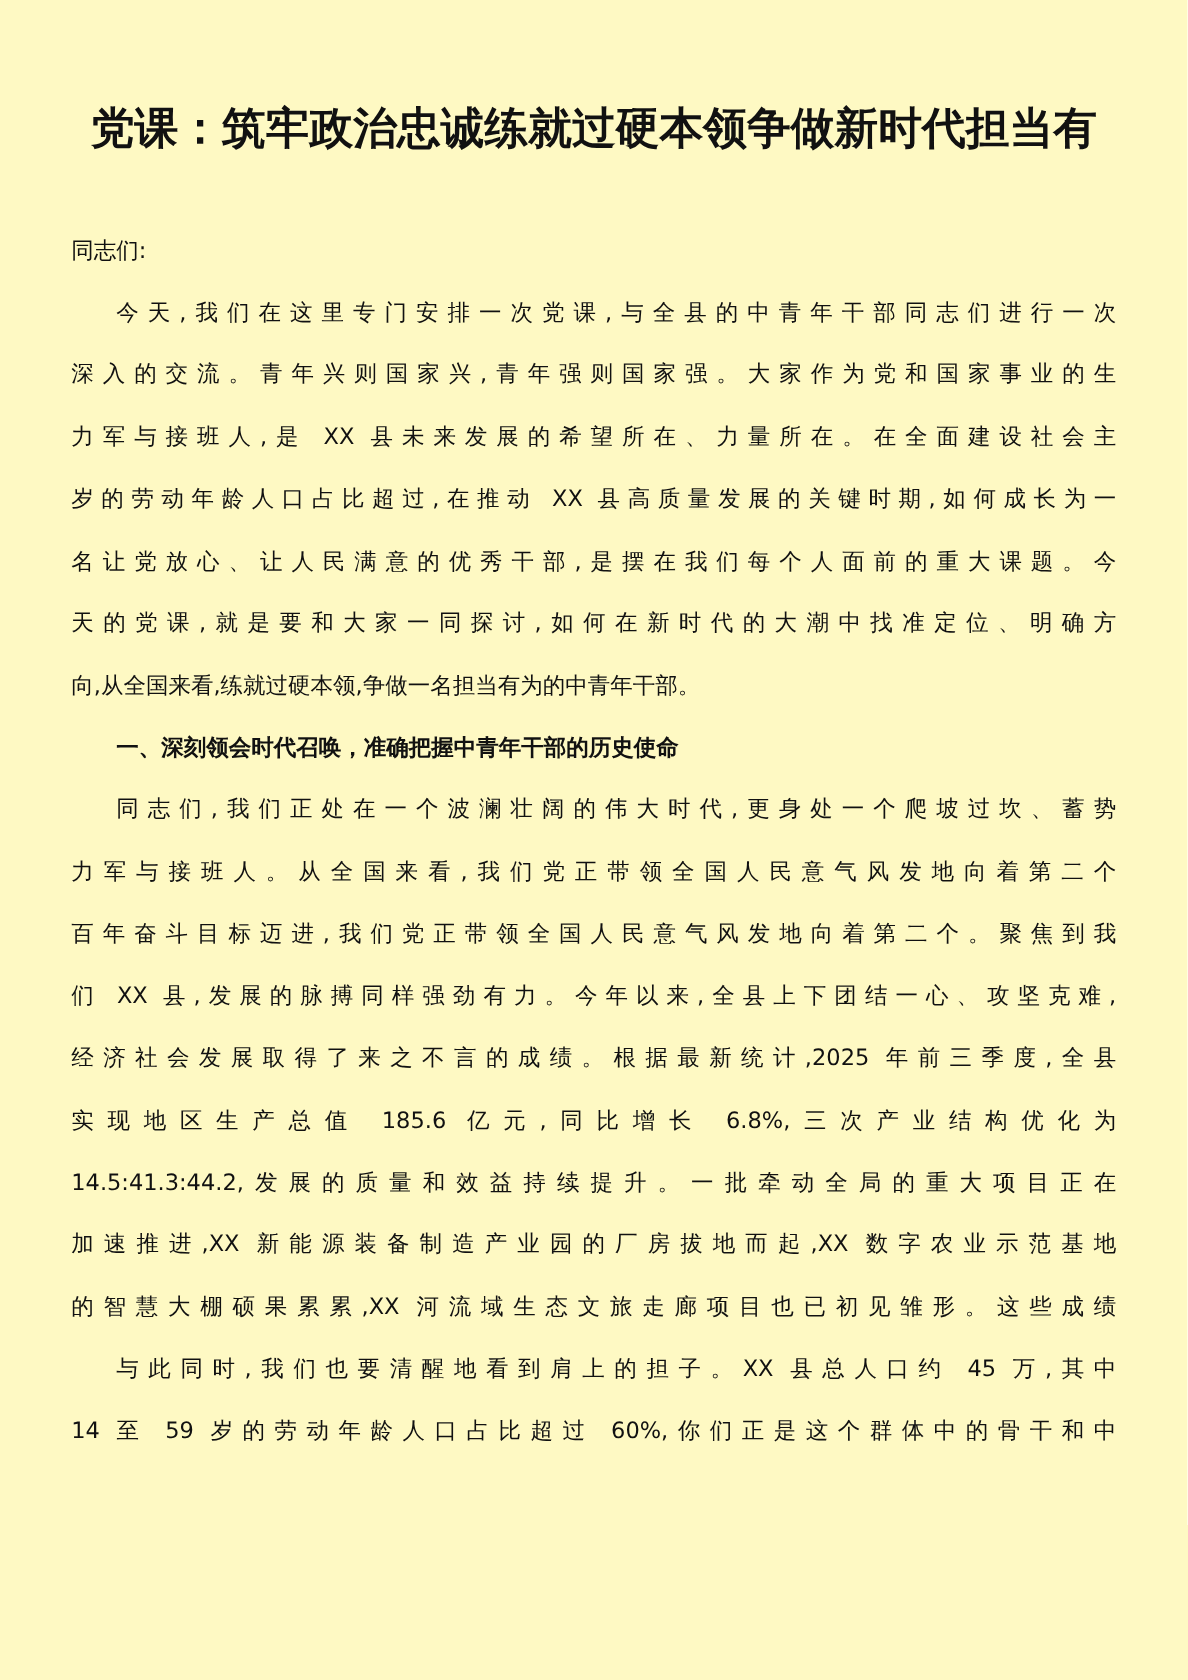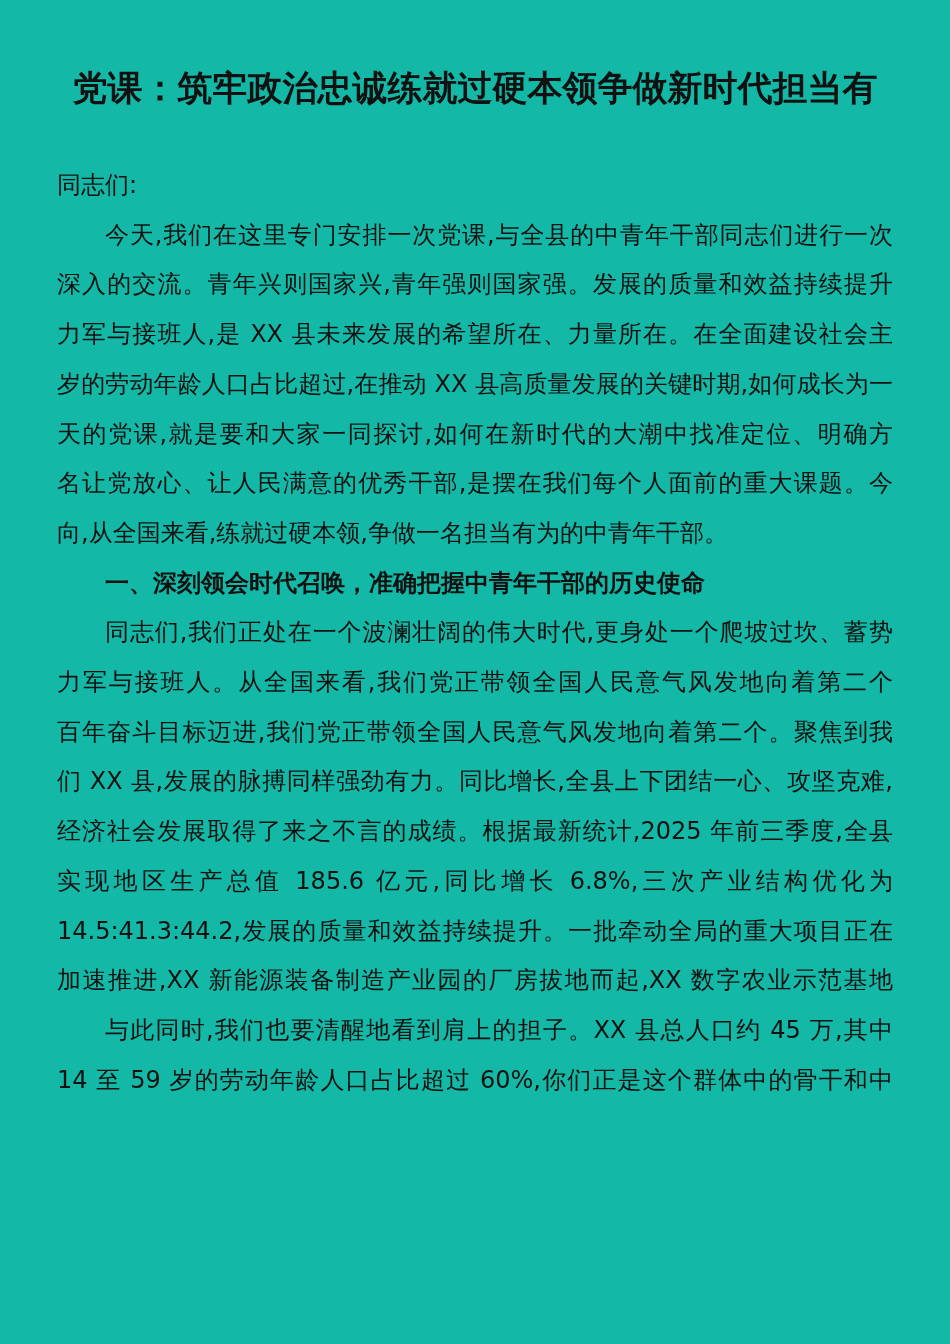--- a/index.html
+++ b/index.html
@@ -5,38 +5,38 @@
   html, body {
     margin: 0;
     padding: 0;
     background: #ffffff;
   }
   .page {
     position: relative;
     width: 950px;
     height: 1344px;
     margin: 0;
-    background: #14b8a6;
+    background: #fef9c3;
     overflow: hidden;
     box-sizing: border-box;
-    padding: 1px 57px;
+    padding: 16px 57px;
     font-family: "DejaVu Sans", sans-serif;
     color: #111111;
   }
   .doc-title {
     padding-top: 62px;
     font-size: 35px;
     line-height: 50px;
     font-weight: 700;
     text-align: center;
     letter-spacing: 0;
   }
   .content {
     margin-top: 48px;
-    font-size: 24px;
+    font-size: 18px;
     line-height: 49.7px;
   }
   .block {
     margin: 0;
   }
   .line {
     text-align: justify;
     text-align-last: justify;
     white-space: normal;
     overflow: hidden;
@@ -62,38 +62,39 @@
 <div class="page">
   <div class="doc-title" id="doc-title">
       <div class="line">党课：筑牢政治忠诚练就过硬本领争做新时代担当有</div>
     </div>
   <div class="content" id="doc-content">
       <div class="block salutation">
         <div class="line last">同志们:</div>
       </div>
       <div class="block paragraph">
         <div class="line indent">今天,我们在这里专门安排一次党课,与全县的中青年干部同志们进行一次</div>
-        <div class="line">深入的交流。青年兴则国家兴,青年强则国家强。发展的质量和效益持续提升</div>
+        <div class="line">深入的交流。青年兴则国家兴,青年强则国家强。大家作为党和国家事业的生</div>
         <div class="line">力军与接班人,是 XX 县未来发展的希望所在、力量所在。在全面建设社会主</div>
         <div class="line">岁的劳动年龄人口占比超过,在推动 XX 县高质量发展的关键时期,如何成长为一</div>
+        <div class="line">名让党放心、让人民满意的优秀干部,是摆在我们每个人面前的重大课题。今</div>
         <div class="line">天的党课,就是要和大家一同探讨,如何在新时代的大潮中找准定位、明确方</div>
-        <div class="line">名让党放心、让人民满意的优秀干部,是摆在我们每个人面前的重大课题。今</div>
         <div class="line last">向,从全国来看,练就过硬本领,争做一名担当有为的中青年干部。</div>
       </div>
       <div class="block heading">
         <div class="line indent last">一、深刻领会时代召唤，准确把握中青年干部的历史使命</div>
       </div>
       <div class="block paragraph">
         <div class="line indent">同志们,我们正处在一个波澜壮阔的伟大时代,更身处一个爬坡过坎、蓄势</div>
         <div class="line">力军与接班人。从全国来看,我们党正带领全国人民意气风发地向着第二个</div>
         <div class="line">百年奋斗目标迈进,我们党正带领全国人民意气风发地向着第二个。聚焦到我</div>
-        <div class="line">们 XX 县,发展的脉搏同样强劲有力。同比增长,全县上下团结一心、攻坚克难,</div>
+        <div class="line">们 XX 县,发展的脉搏同样强劲有力。今年以来,全县上下团结一心、攻坚克难,</div>
         <div class="line">经济社会发展取得了来之不言的成绩。根据最新统计,2025 年前三季度,全县</div>
         <div class="line">实现地区生产总值 185.6 亿元,同比增长 6.8%,三次产业结构优化为</div>
         <div class="line">14.5:41.3:44.2,发展的质量和效益持续提升。一批牵动全局的重大项目正在</div>
         <div class="line">加速推进,XX 新能源装备制造产业园的厂房拔地而起,XX 数字农业示范基地</div>
+        <div class="line">的智慧大棚硕果累累,XX 河流域生态文旅走廊项目也已初见雏形。这些成绩</div>
       </div>
       <div class="block paragraph">
         <div class="line indent">与此同时,我们也要清醒地看到肩上的担子。XX 县总人口约 45 万,其中</div>
         <div class="line">14 至 59 岁的劳动年龄人口占比超过 60%,你们正是这个群体中的骨干和中</div>
       </div>
     </div>
 </div>
 
 </body></html>

